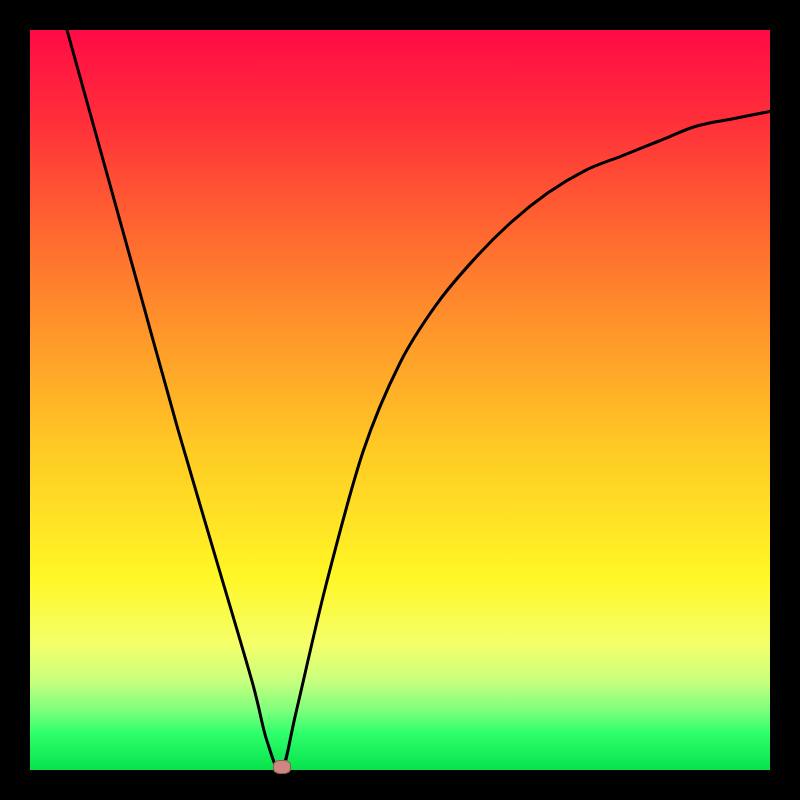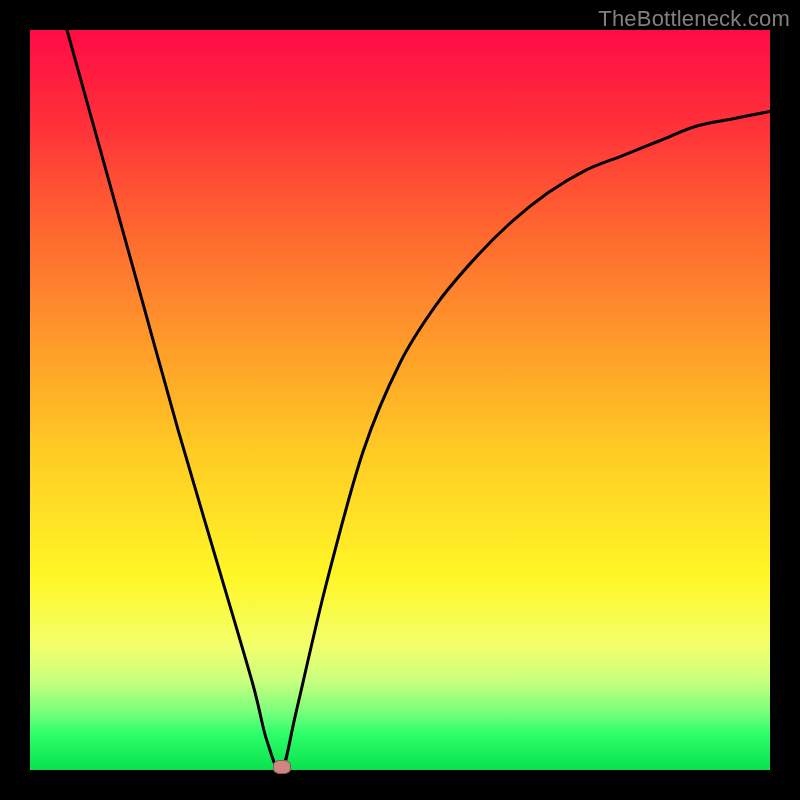--- a/index.html
+++ b/index.html
@@ -69,14 +69,13 @@
 <div class="frame">
 
   <div class="gradient-plot"></div>
 
   <svg class="curve-svg" viewBox="0 0 740 740" preserveAspectRatio="none">
     <path id="curve-path" fill="none" stroke="#000" stroke-width="3" stroke-linejoin="round" stroke-linecap="round" d="M 37.00 0.00 C 43.17 22.20, 61.67 88.80, 74.00 133.20 C 86.33 177.60, 98.67 222.00, 111.00 266.40 C 123.33 310.80, 135.67 356.43, 148.00 399.60 C 160.33 442.77, 172.67 483.47, 185.00 525.40 C 197.33 567.33, 213.37 620.37, 222.00 651.20 C 230.63 682.03, 231.87 695.60, 236.80 710.40 C 241.73 725.20, 246.67 744.93, 251.60 740.00 C 256.53 735.07, 259.00 711.63, 266.40 680.80 C 273.80 649.97, 284.90 598.17, 296.00 555.00 C 307.10 511.83, 320.67 458.80, 333.00 421.80 C 345.33 384.80, 357.67 357.67, 370.00 333.00 C 382.33 308.33, 394.67 291.07, 407.00 273.80 C 419.33 256.53, 431.67 242.97, 444.00 229.40 C 456.33 215.83, 468.67 203.50, 481.00 192.40 C 493.33 181.30, 505.67 171.43, 518.00 162.80 C 530.33 154.17, 542.67 146.77, 555.00 140.60 C 567.33 134.43, 579.67 130.73, 592.00 125.80 C 604.33 120.87, 616.67 115.93, 629.00 111.00 C 641.33 106.07, 653.67 99.90, 666.00 96.20 C 678.33 92.50, 690.67 91.27, 703.00 88.80 C 715.33 86.33, 733.83 82.63, 740.00 81.40"></path>
   </svg>
 
   <div id="min-marker" class="marker" style="left: 281.6px; top: 767px;"></div>
 
-  <div class="watermark">TheBottleneck.com</div>
 </div>
 
 </body></html>

